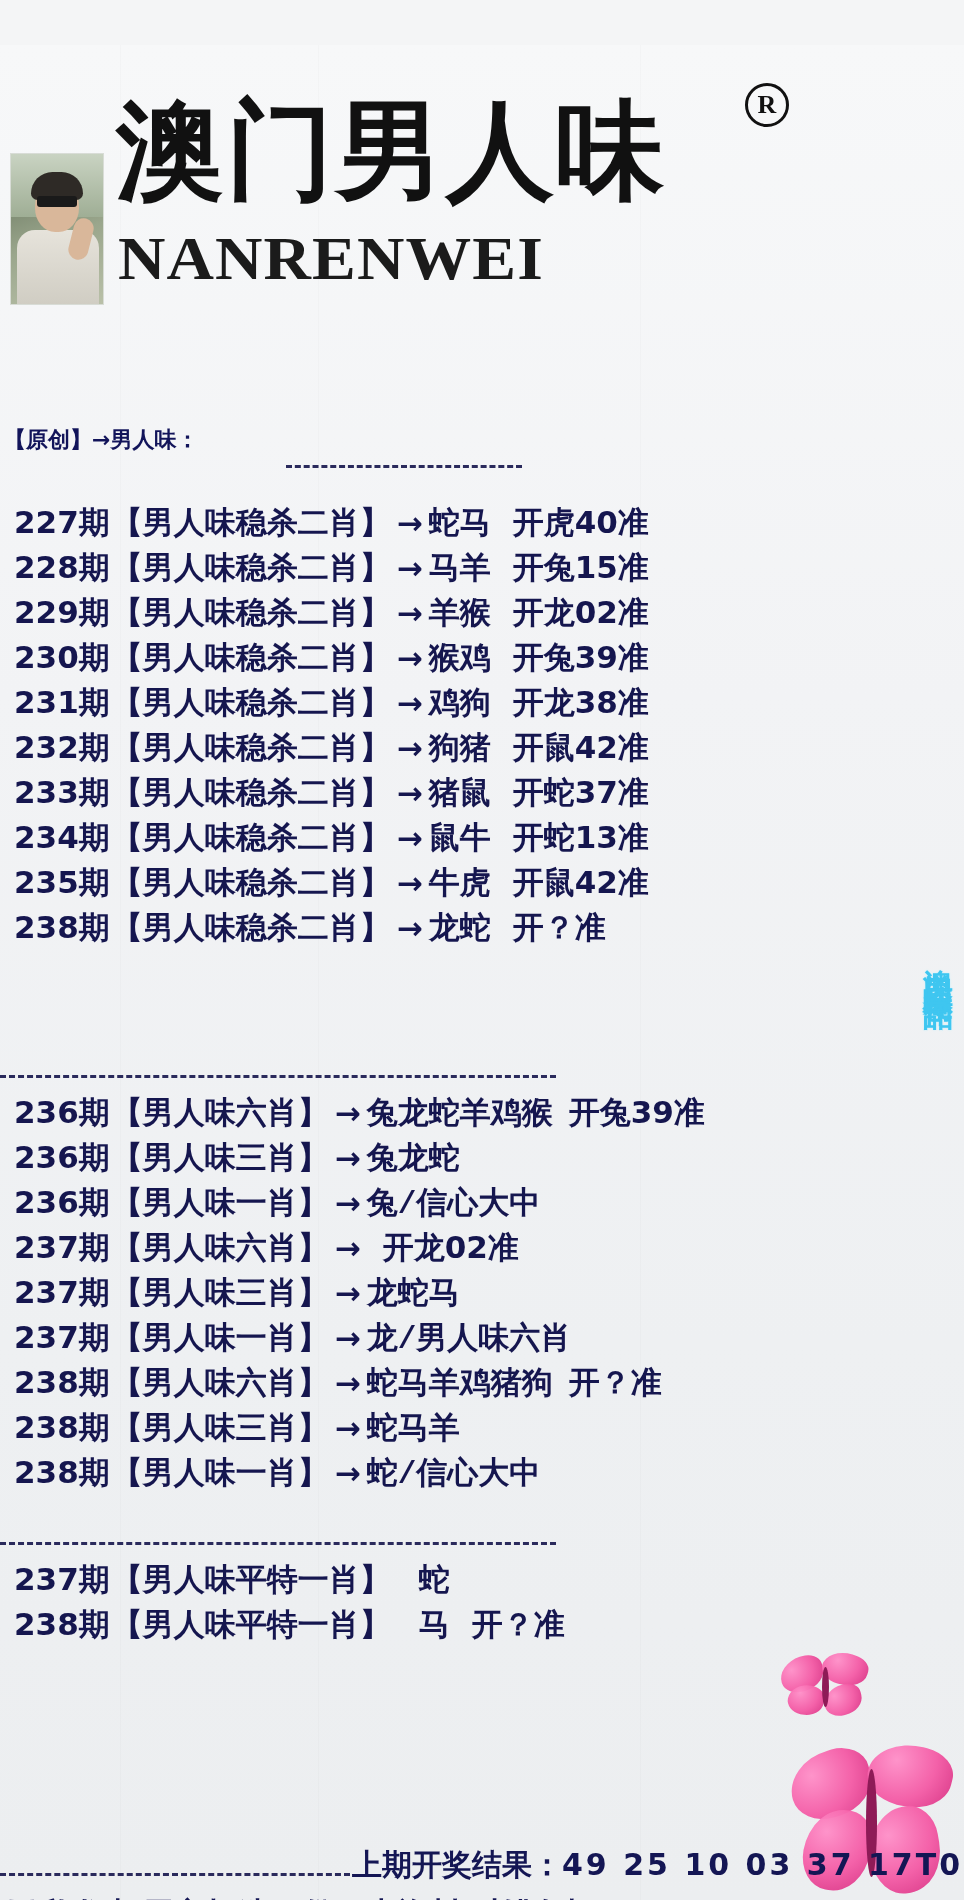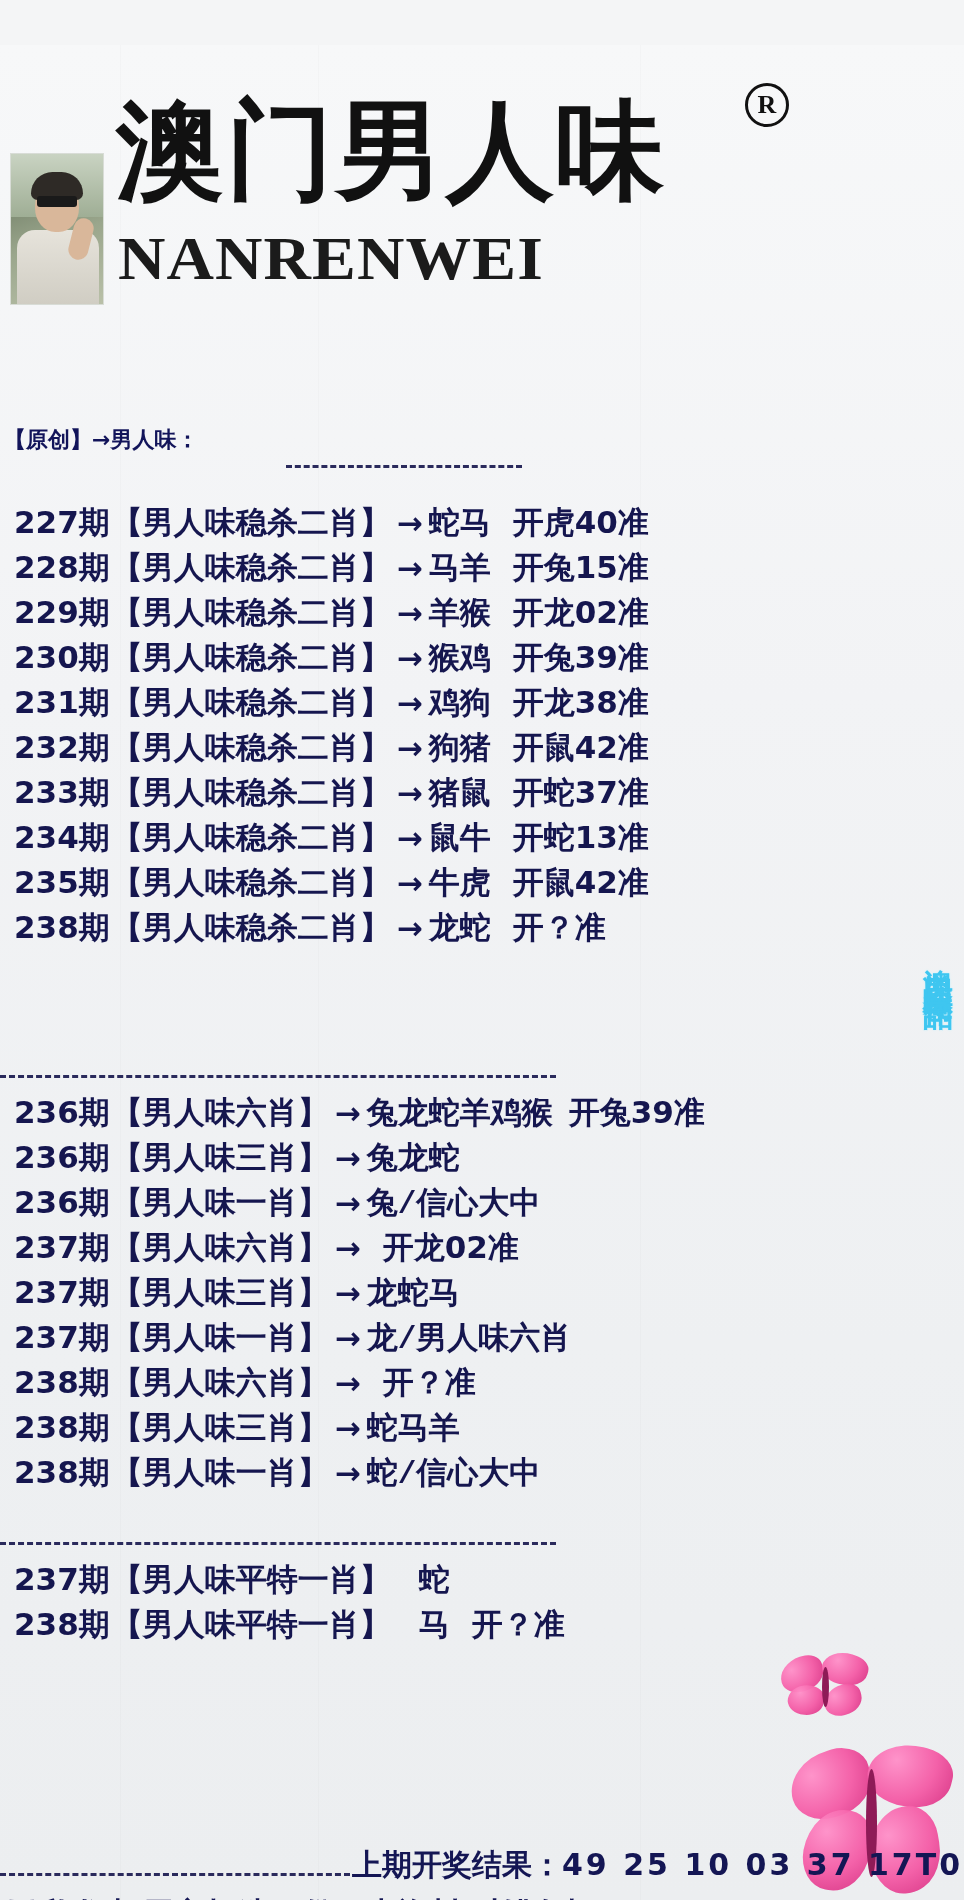--- a/index.html
+++ b/index.html
@@ -352,20 +352,21 @@
       <span class="issue">237期</span>
       <span class="title">【男人味一肖】</span>
       <span class="arrow">→</span>
       <span class="picks">龙/男人味六肖</span>
       <span class="result tight"></span>
     </div>
     <div class="row">
       <span class="issue">238期</span>
       <span class="title">【男人味六肖】</span>
       <span class="arrow">→</span>
+      <span class="picks">蛇马羊鸡猪狗</span>
       <span class="result tight">开？准</span>
     </div>
     <div class="row">
       <span class="issue">238期</span>
       <span class="title">【男人味三肖】</span>
       <span class="arrow">→</span>
       <span class="picks">蛇马羊</span>
       <span class="result tight"></span>
     </div>
     <div class="row">

